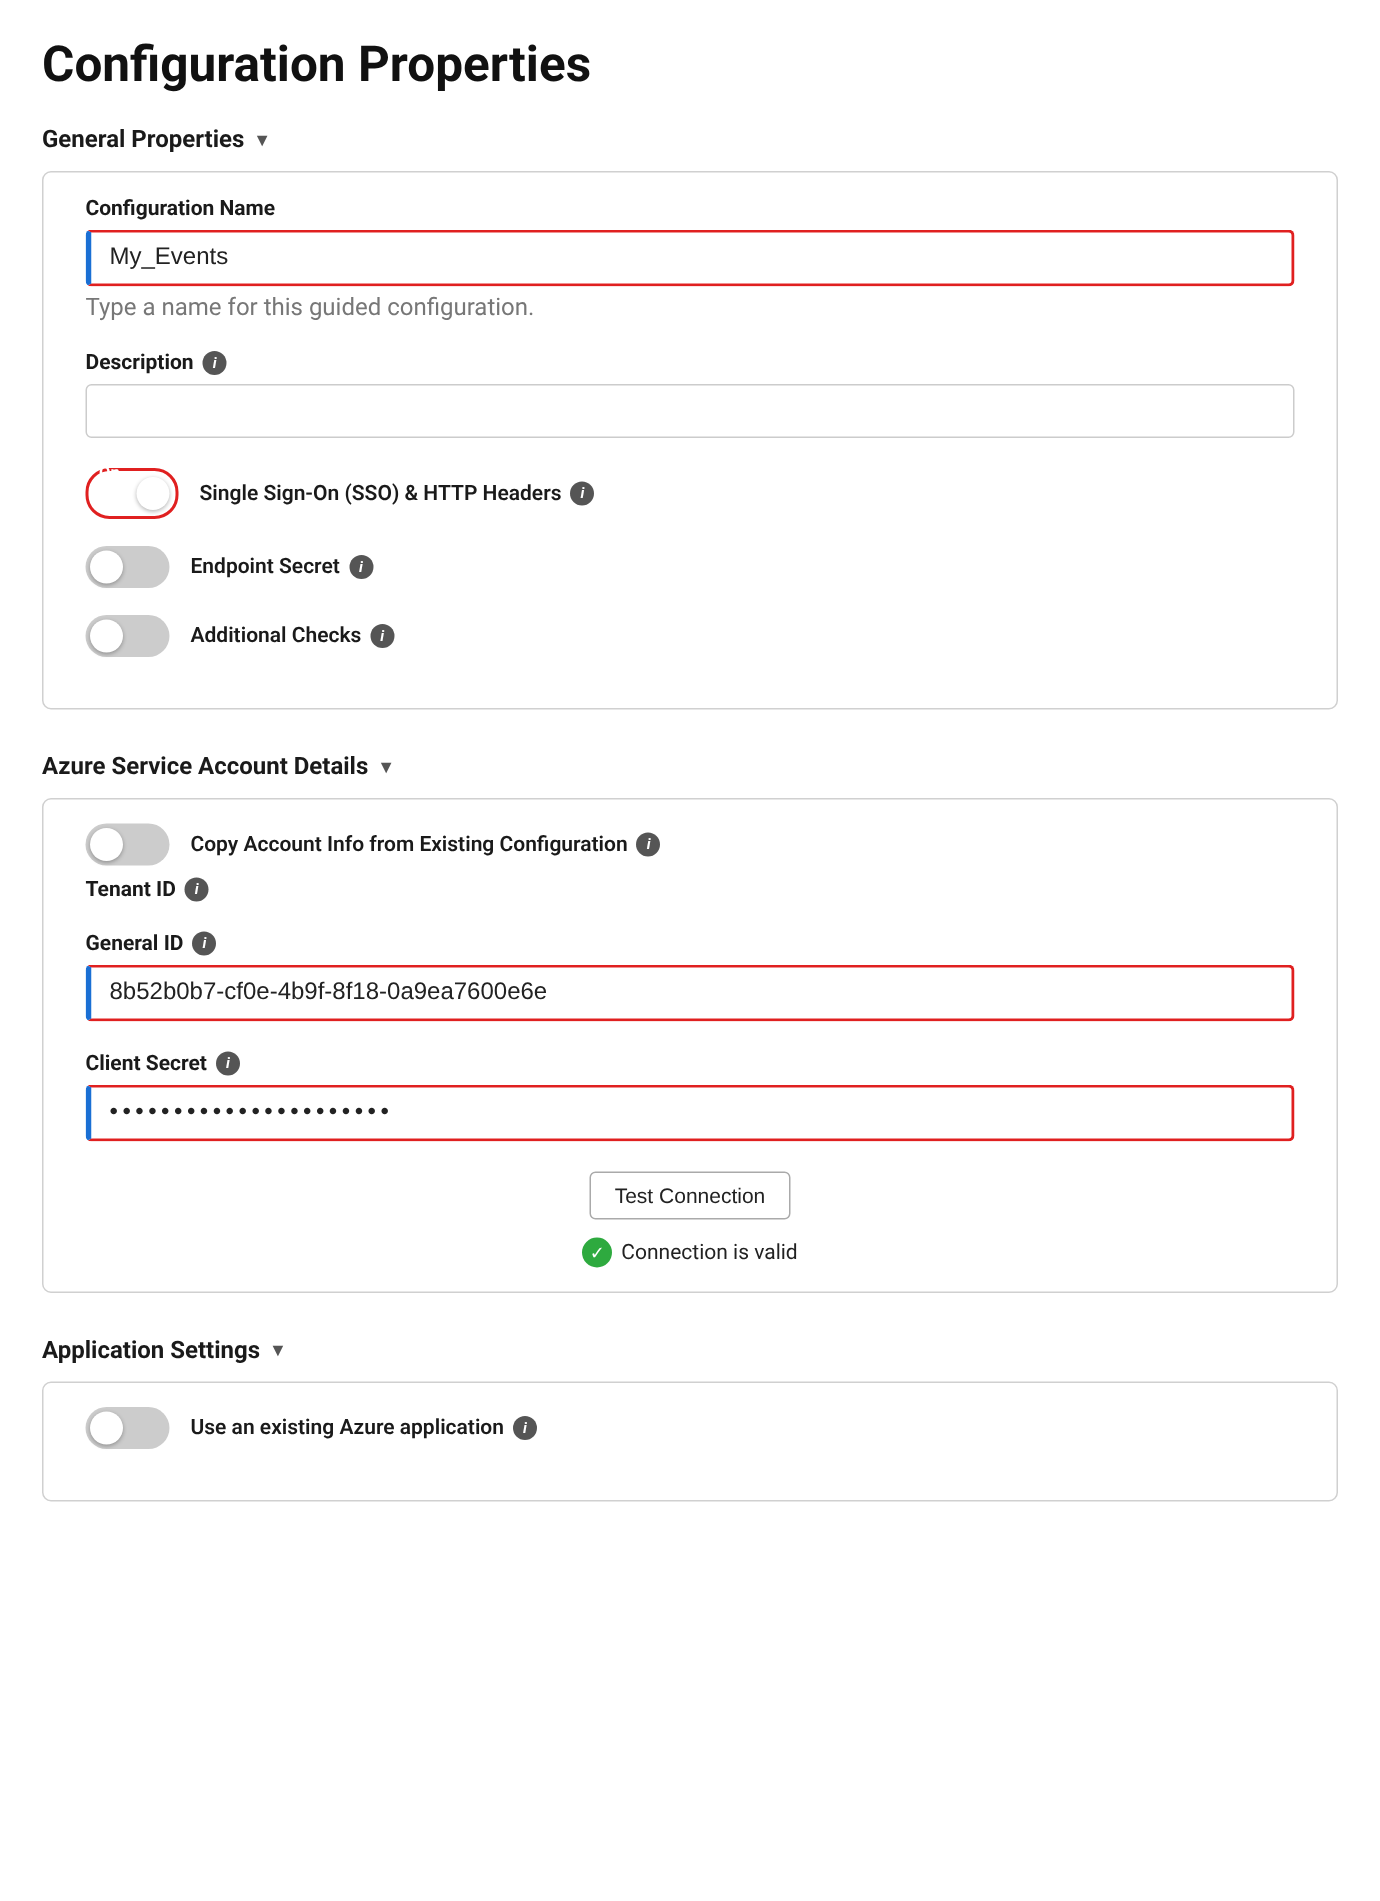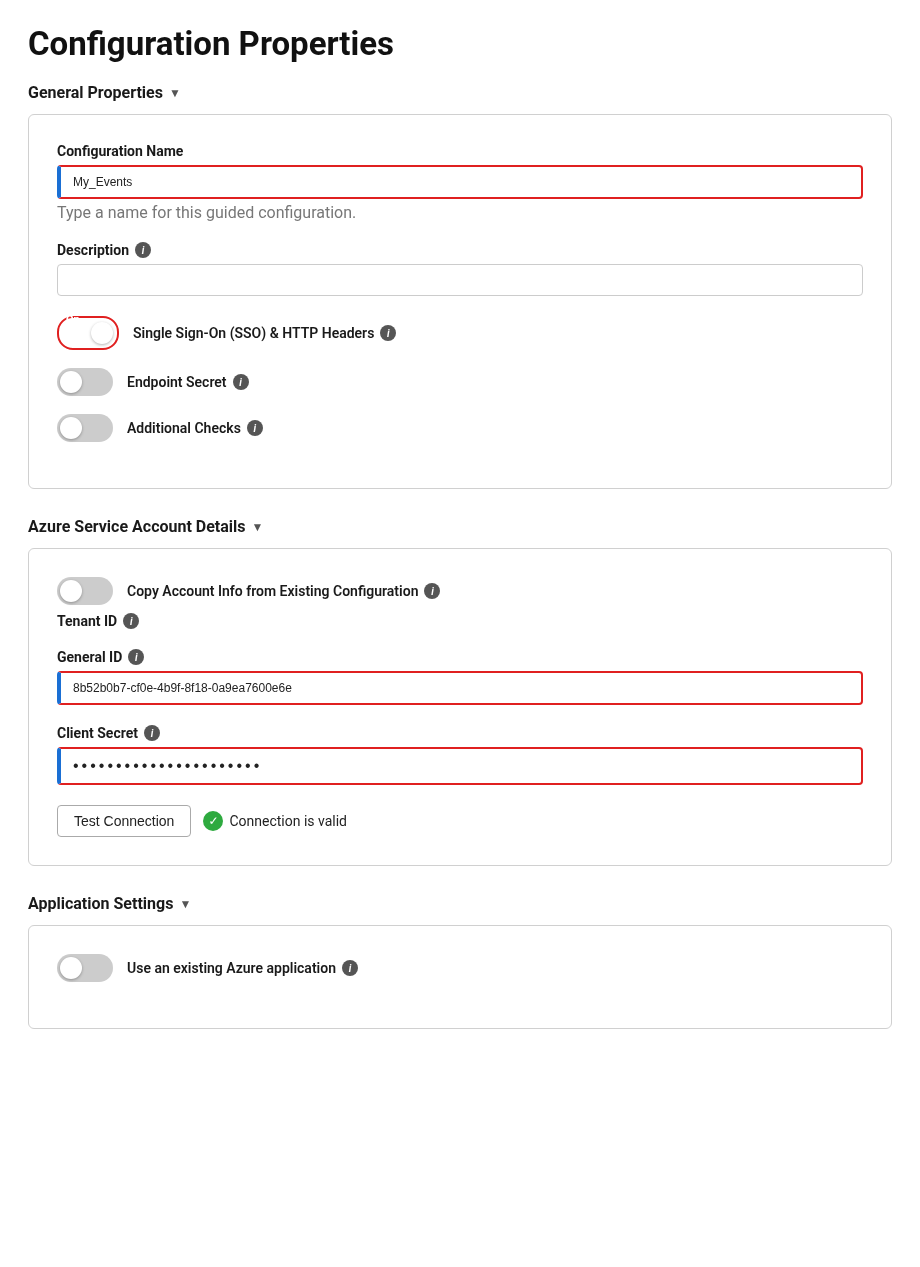--- a/index.html
+++ b/index.html
@@ -29,21 +29,21 @@
     }
 
     .section-header .chevron {
       font-size: 12px;
       color: #555;
     }
 
     .card {
       border: 1px solid #d0d0d0;
       border-radius: 6px;
-      padding: 28px 28px;
+      padding: 16px 28px;
       margin-bottom: 28px;
       background: #fff;
     }
 
     .field-group {
       margin-bottom: 20px;
     }
 
     .field-label {
       font-size: 14px;
@@ -58,21 +58,21 @@
       font-size: 16px;
       color: #777;
       margin-top: 4px;
     }
 
     .text-input {
       width: 100%;
       border: 1px solid #ccc;
       border-radius: 4px;
       padding: 8px 12px;
-      font-size: 12px;
+      font-size: 16px;
       outline: none;
       color: #222;
       background: #fff;
     }
 
     .text-input.highlighted {
       border: 2px solid #e02020;
       border-left: 4px solid #1a6fd4;
     }
 
@@ -157,20 +157,21 @@
       align-items: center;
       gap: 6px;
     }
 
     
     .test-connection-row {
       display: flex;
       align-items: center;
       gap: 12px;
       margin-top: 8px;
+      flex-direction: column;
     }
 
     .btn-test {
       border: 1px solid #aaa;
       border-radius: 4px;
       background: #fff;
       padding: 7px 16px;
       font-size: 14px;
       cursor: pointer;
       color: #222;

